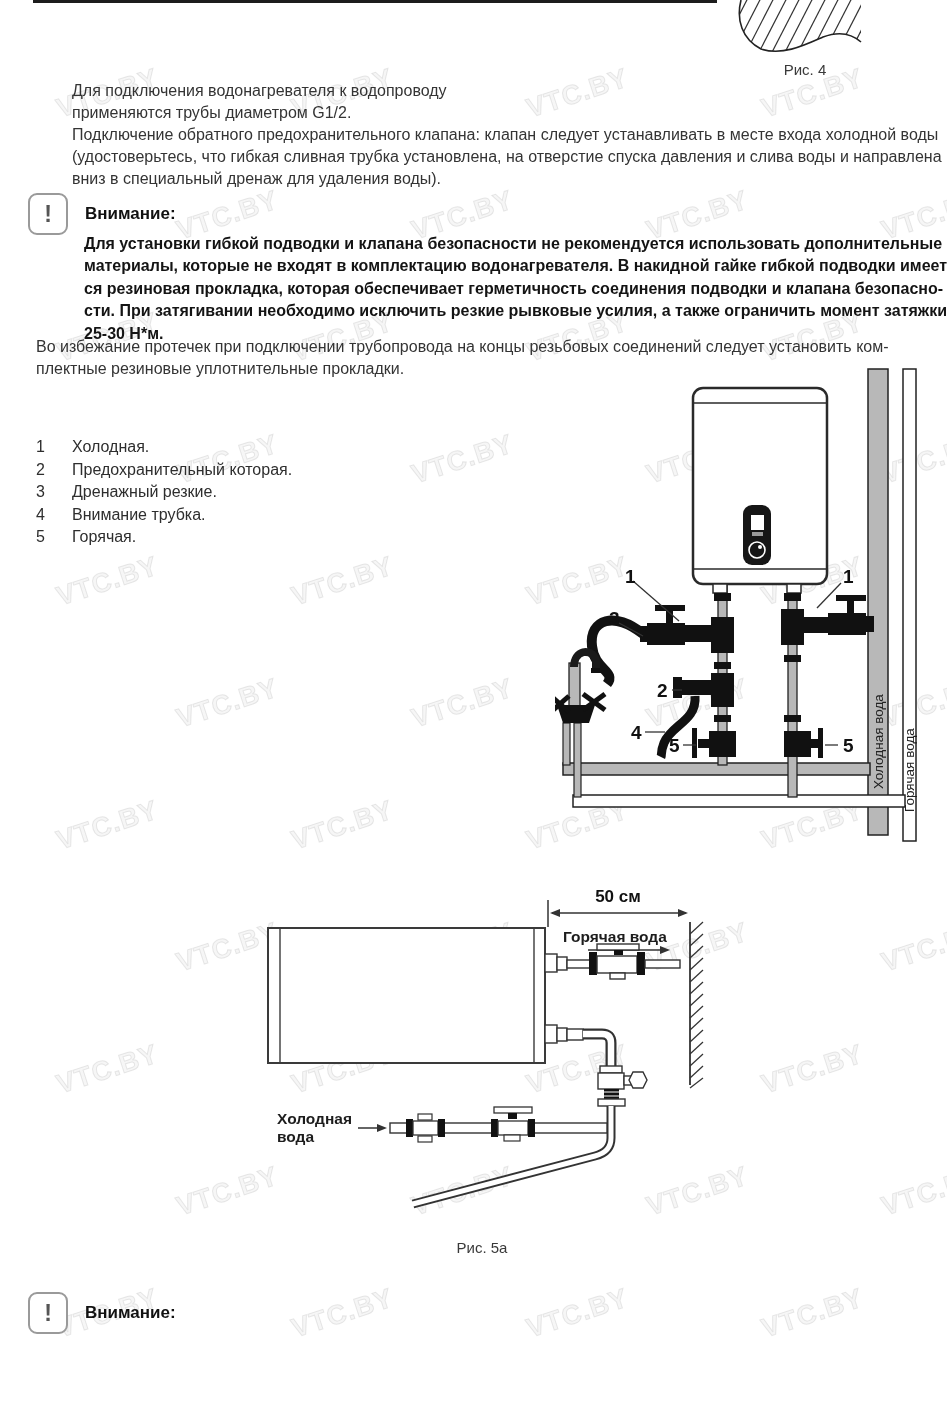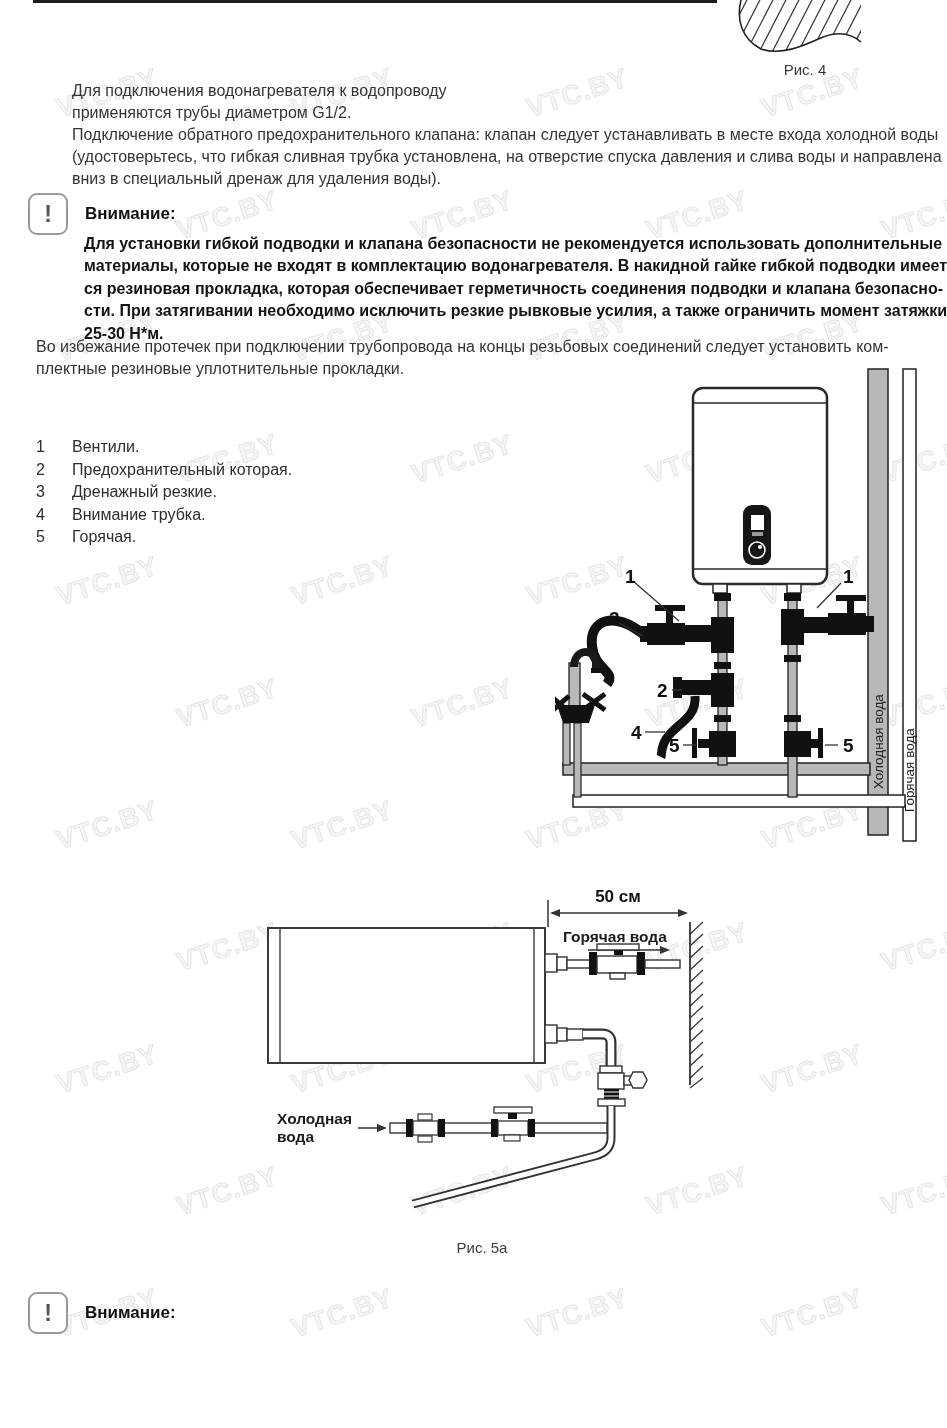--- a/index.html
+++ b/index.html
@@ -122,21 +122,21 @@
 ся резиновая прокладка, которая обеспечивает герметичность соединения подводки и клапана безопасно-
 сти. При затягивании необходимо исключить резкие рывковые усилия, а также ограничить момент затяжки
 25-30 Н*м.</div>
 
     <div class="abs para" style="left:36px;top:336px;width:900px;">Во избежание протечек при подключении трубопровода на концы резьбовых соединений следует установить ком-
 плектные резиновые уплотнительные прокладки.</div>
 
     <div class="abs legend">
       <div class="legend-row">
         <span class="legend-num">1</span>
-        <span>Вентили.</span>
+        <span>Холодная.</span>
       </div>
       <div class="legend-row">
         <span class="legend-num">2</span>
         <span>Предохранительный которая.</span>
       </div>
       <div class="legend-row">
         <span class="legend-num">3</span>
         <span>Дренажный резкие.</span>
       </div>
       <div class="legend-row">

